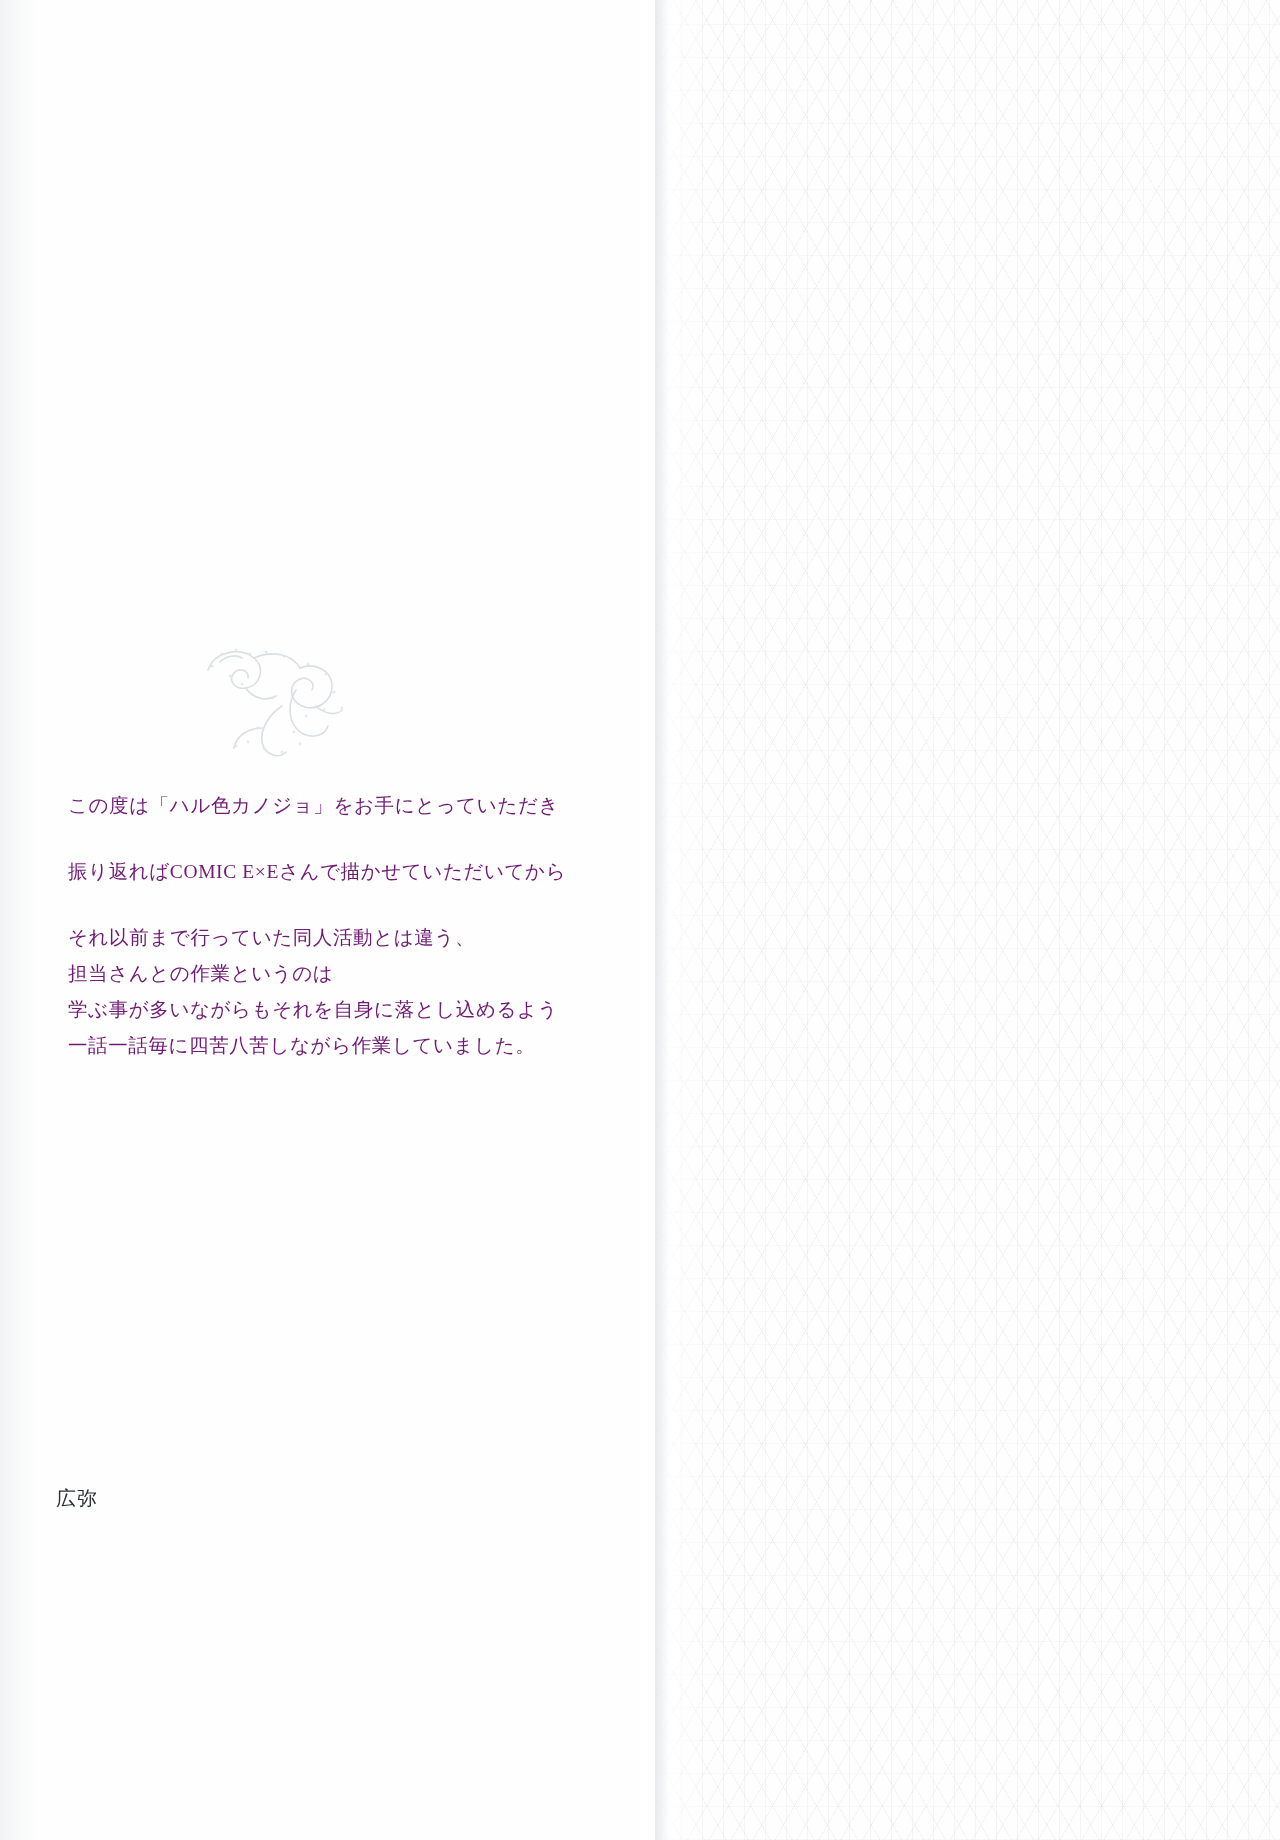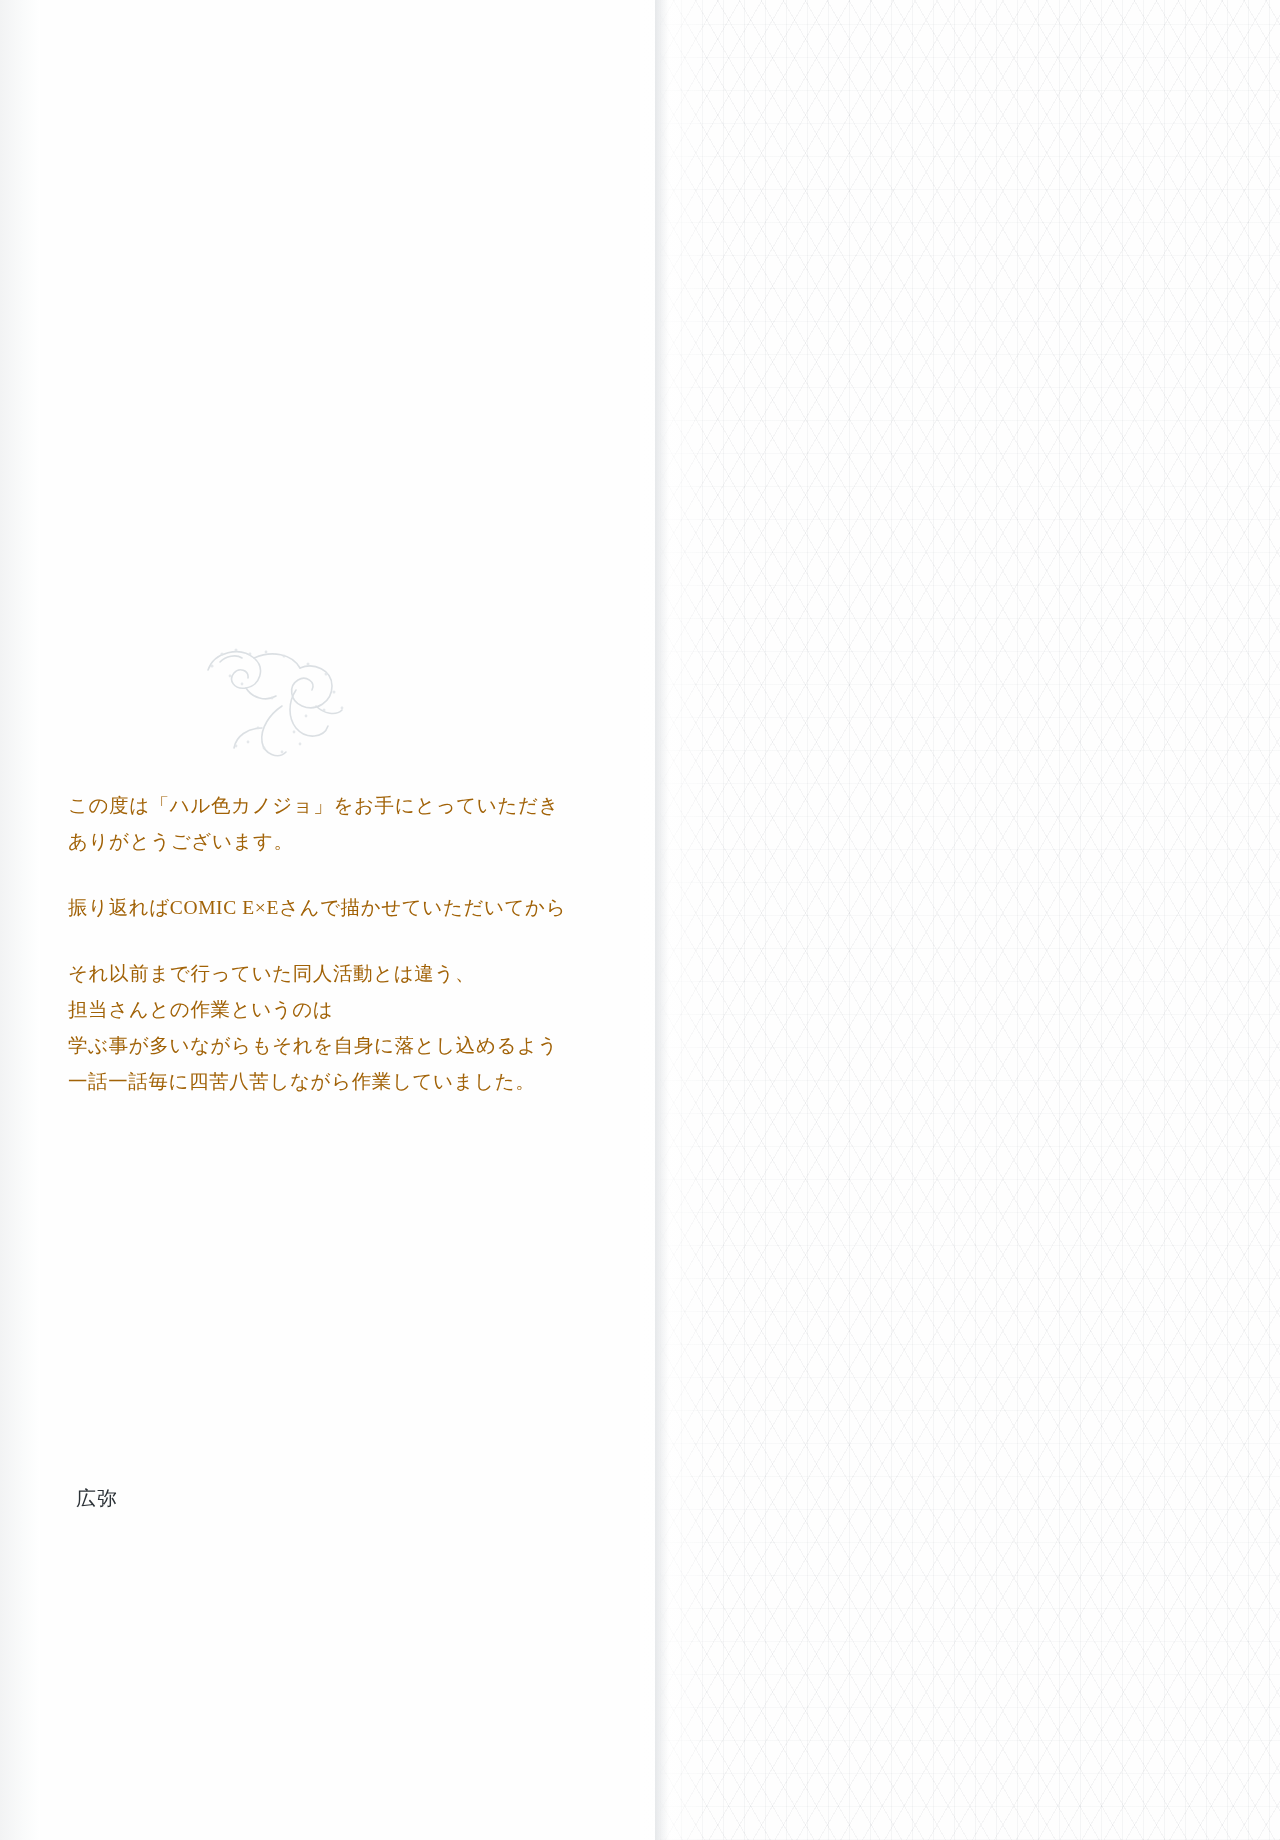--- a/index.html
+++ b/index.html
@@ -78,32 +78,32 @@
     opacity: 0.5;
   }
   .flourish svg { display: block; width: 100%; height: 100%; }
 
   
   .afterword {
     position: absolute;
     left: 68px;
     top: 788px;
     width: 560px;
-    color: #a16207;
+    color: #701a75;
     font-family: "Liberation Serif", serif;
     font-size: 19.5px;
     line-height: 36px;
     letter-spacing: 0.6px;
     font-weight: 400;
   }
   .para { margin: 0 0 30px 0; }
   .para .line { display: block; white-space: pre; }
   .signature {
     position: absolute;
-    left: 76px;
+    left: 56px;
     top: 1485px;
     color: #2b3136;
     font-family: "Liberation Serif", serif;
     font-size: 20px;
     letter-spacing: 1px;
   }
 </style>
 </head>
 <body>
 
@@ -151,21 +151,20 @@
           <circle cx="46" cy="52" r="1.4"></circle>
         <circle cx="34" cy="44" r="1.4"></circle>
           <circle cx="146" cy="76" r="1.4"></circle>
       </g>
     </svg>
   </div>
 
   <div class="afterword">
     <p class="para">
       <span class="line">この度は「ハル色カノジョ」をお手にとっていただき</span>
-      <span class="line">ありがとうございます。</span>
     </p>
     <p class="para">
       <span class="line">振り返ればCOMIC E×Eさんで描かせていただいてから</span>
     </p>
     <p class="para">
       <span class="line">それ以前まで行っていた同人活動とは違う、</span>
       <span class="line">担当さんとの作業というのは</span>
       <span class="line">学ぶ事が多いながらもそれを自身に落とし込めるよう</span>
       <span class="line">一話一話毎に四苦八苦しながら作業していました。</span>
     </p>

